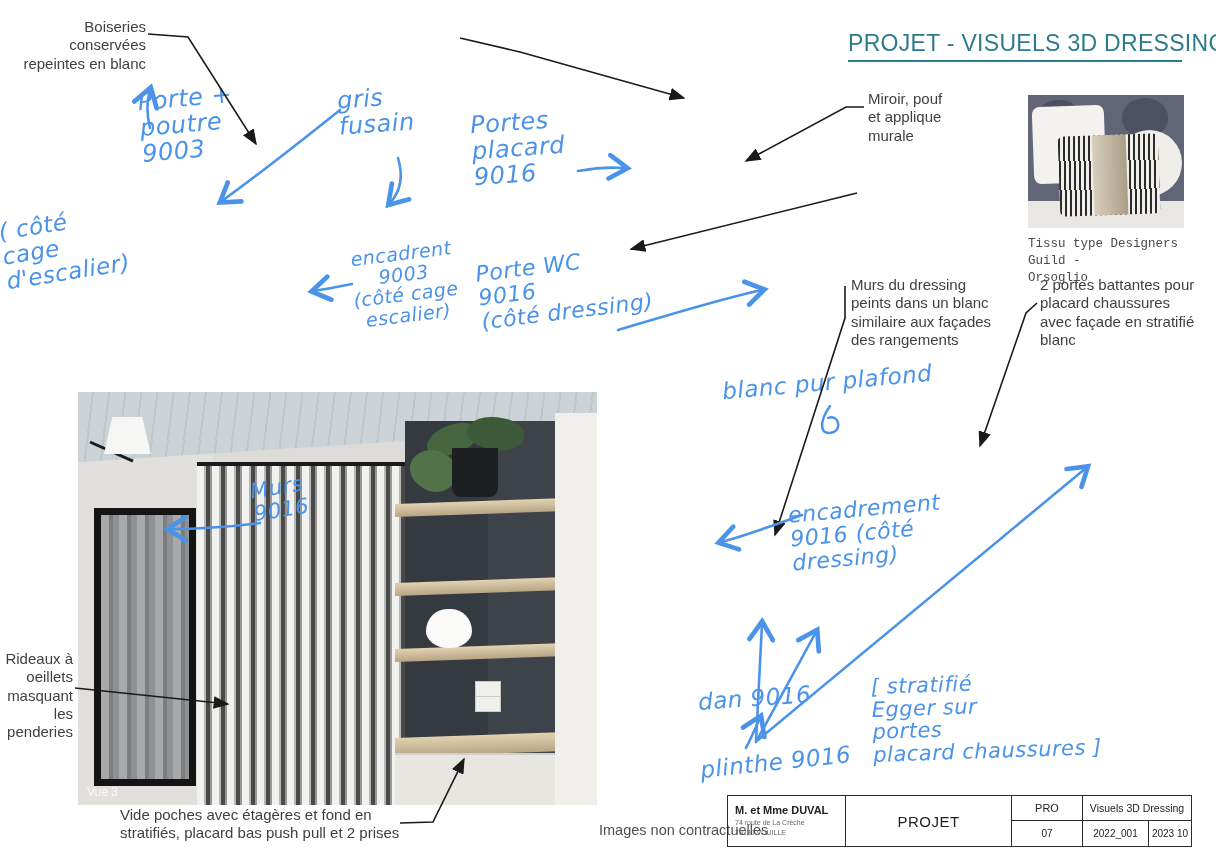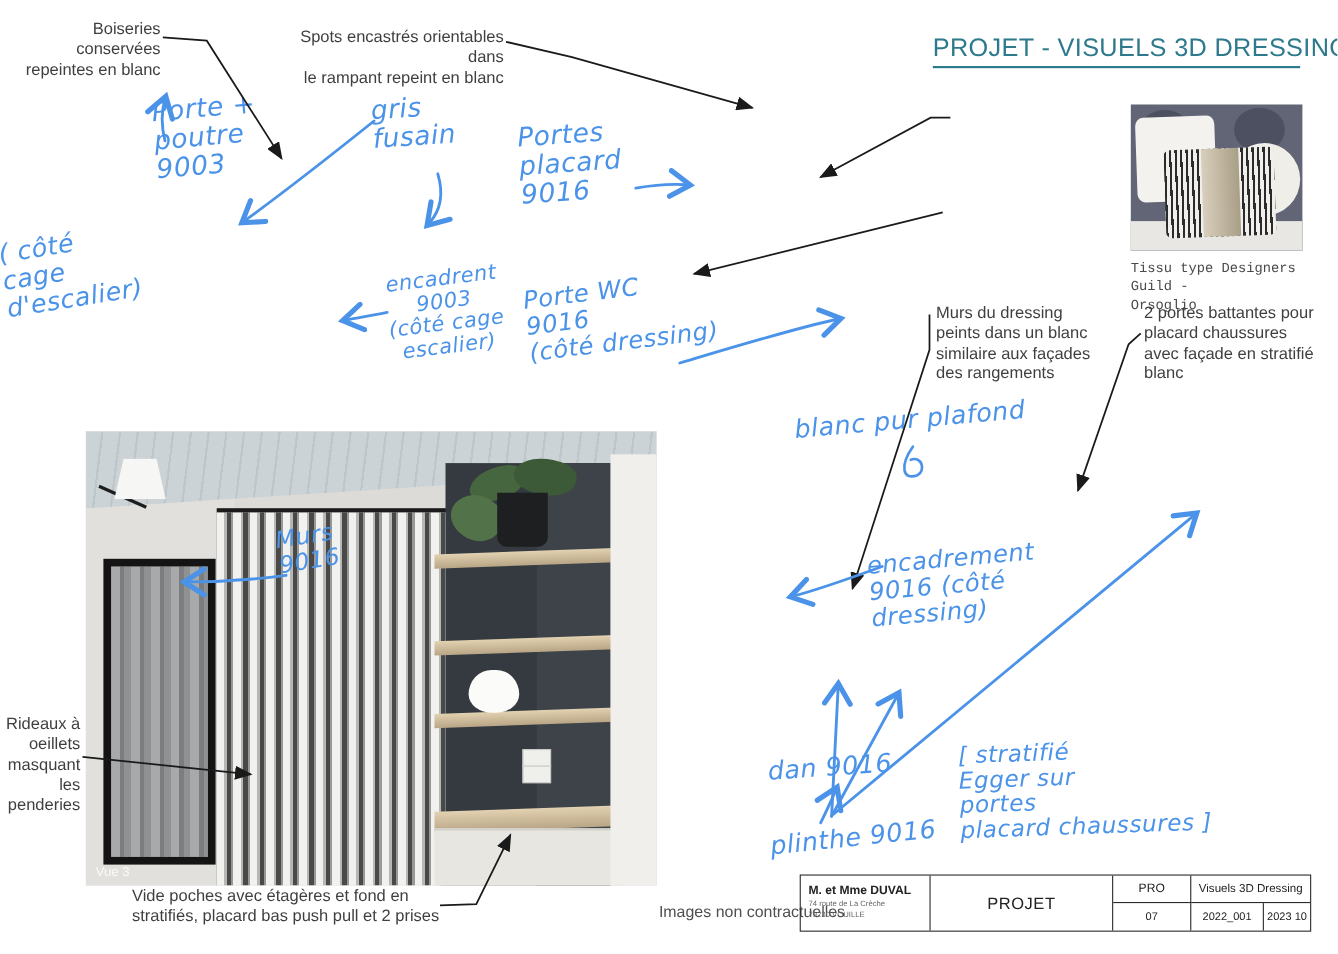--- a/index.html
+++ b/index.html
@@ -155,22 +155,23 @@
     <div class="t-pillowR"></div>
     <div class="t-pillowS">
       <div class="t-band"></div>
     </div>
   </div>
   <div class="caption" style="left:1028px;top:236px;width:175px;">Tissu type Designers Guild -
 Orsoglio</div>
 
   <div class="callout r" style="left:8px;top:18px;width:138px;">Boiseries conservées
 repeintes en blanc</div>
-  <div class="callout r" style="left:250px;top:25px;width:208px;">Spots encastrés orientables dans
-le rampant repeint en blanc</div>
+  <div class="callout" style="left:868px;top:90px;width:120px;">Miroir, pouf
+et applique
+murale</div>
   <div class="callout" style="left:851px;top:276px;width:160px;">Murs du dressing
 peints dans un blanc
 similaire aux façades
 des rangements</div>
   <div class="callout" style="left:1040px;top:276px;width:170px;">2 portes battantes pour
 placard chaussures
 avec façade en stratifié
 blanc</div>
   <div class="callout r" style="left:5px;top:650px;width:68px;">Rideaux à
 oeillets

